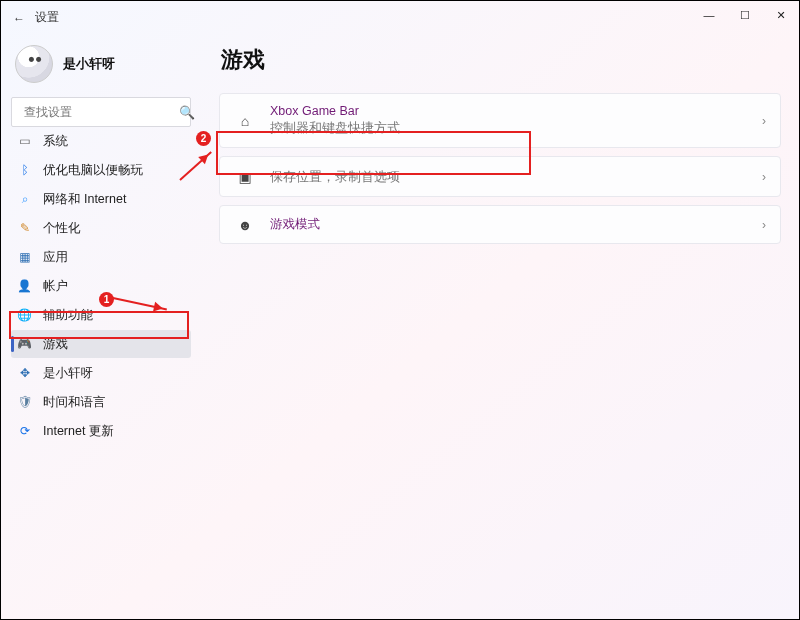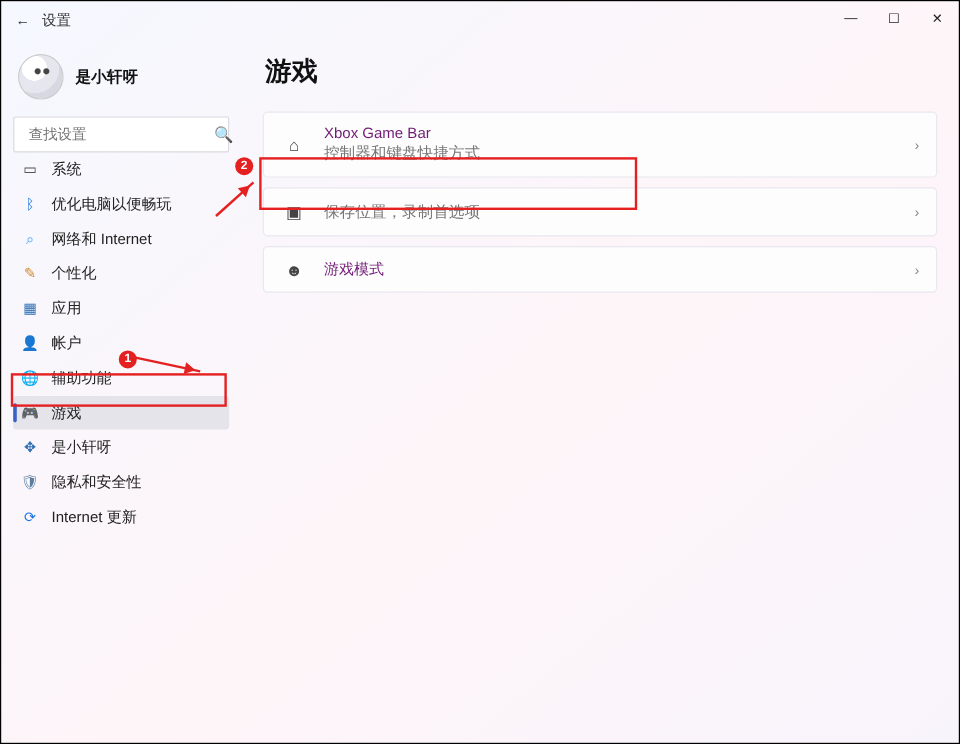--- a/index.html
+++ b/index.html
@@ -175,21 +175,21 @@
       <div class="nav-item active">
         <span class="nav-icon ic-game">🎮</span>
         <span>游戏</span>
       </div>
       <div class="nav-item">
         <span class="nav-icon ic-access">✥</span>
         <span>是小轩呀</span>
       </div>
       <div class="nav-item">
         <span class="nav-icon ic-priv">🛡</span>
-        <span>隐私和安全性</span>
+        <span>时间和语言</span>
       </div>
       <div class="nav-item">
         <span class="nav-icon ic-update">⟳</span>
         <span>Internet 更新</span>
       </div>
     </div>
   </div>
 
   <div class="main">
     <div class="page-title">游戏</div>

